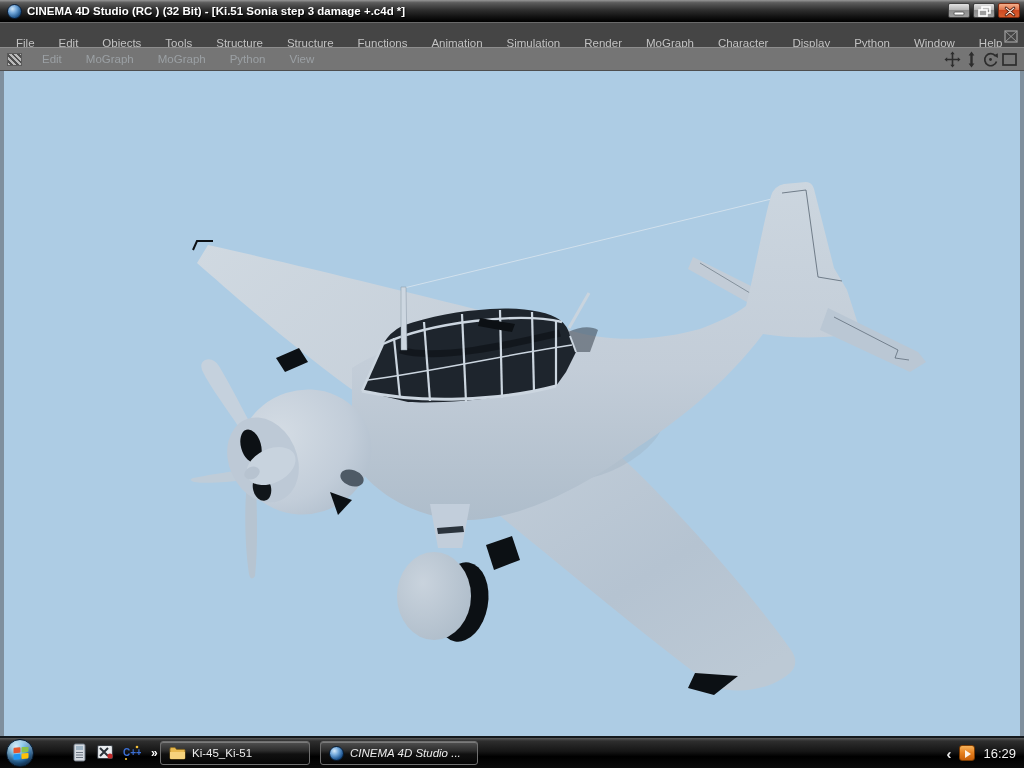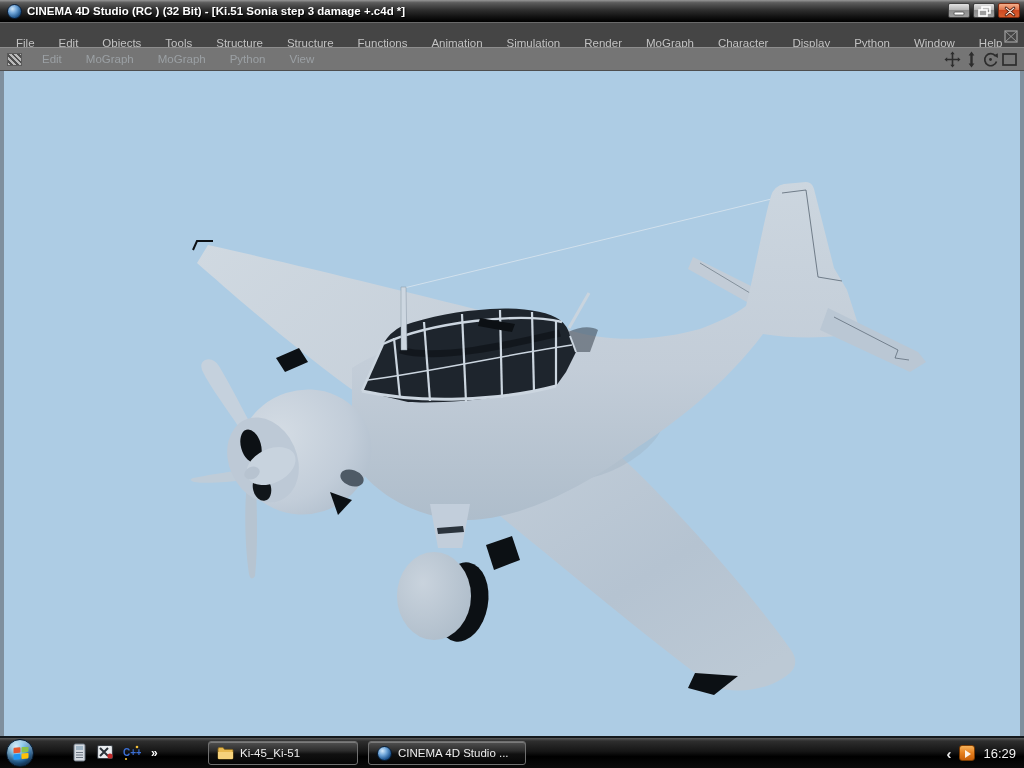--- a/index.html
+++ b/index.html
@@ -58,21 +58,21 @@
     cursor:pointer;}
   .orb svg{position:absolute;left:6px;top:7px;}
   .qlaunch{position:absolute;left:70px;top:5px;display:flex;align-items:center;gap:7px;}
   .ql-ico{width:19px;height:19px;position:relative;cursor:pointer;}
   .ql-chev{color:#fff;font-size:12px;font-weight:bold;cursor:pointer;margin-left:3px;
     text-shadow:0 1px 1px #000;}
   .taskbtn{position:absolute;top:3px;height:24px;border:1px solid #6f6f6f;border-radius:3px;
     background:linear-gradient(180deg,#515151 0%,#2c2c2c 40%,#101010 55%,#060606 100%);
     box-shadow:inset 0 1px 0 rgba(255,255,255,.25);
     display:flex;align-items:center;padding:0 8px;gap:6px;cursor:pointer;color:#ececec;
-    font-size:11.5px;white-space:nowrap;overflow:hidden;margin-left:48px;}
+    font-size:11.5px;white-space:nowrap;overflow:hidden;}
   .taskbtn .sphere{width:15px;height:15px;border-radius:50%;flex:0 0 auto;
     background:radial-gradient(circle at 34% 30%,#d5e9fa 0%,#6fa6da 35%,#1f5590 70%,#0a2a50 100%);
     border:1px solid #081f38;}
   .tray{position:absolute;right:8px;top:0;height:30px;display:flex;align-items:center;gap:8px;}
   .tray .chev{color:#e8e8e8;font-size:15px;font-weight:bold;cursor:pointer;line-height:1;}
   .tray .tico{width:16px;height:16px;border-radius:3px;cursor:pointer;position:relative;
     background:linear-gradient(180deg,#f7b25a 0%,#e67f1e 50%,#c85f08 100%);border:1px solid #7c3c02;}
   .tray .tico:after{content:"";position:absolute;left:5px;top:4px;border-left:6px solid #fff;
     border-top:4px solid transparent;border-bottom:4px solid transparent;opacity:.9;}
   .tray .clock{color:#f2f2f2;font-size:13px;cursor:default;text-shadow:0 1px 1px #000;}
@@ -305,21 +305,21 @@
     </div>
 
     <div class="taskbtn" style="left:160px;width:150px;">
       <svg width="17" height="14" viewBox="0 0 17 14">
         <path d="M1 3 Q1 1.6 2.4 1.6 L6 1.6 L7.6 3.4 L15 3.4 Q16 3.4 16 4.4 L16 12 Q16 13 15 13 L2 13 Q1 13 1 12 Z" fill="#e9b94f" stroke="#8c6a1d" stroke-width="0.8"></path>
         <path d="M1 6 L16 6 L16 12 Q16 13 15 13 L2 13 Q1 13 1 12 Z" fill="#f6d27c"></path>
       </svg>
       <span>Ki-45_Ki-51</span>
     </div>
 
-    <div class="taskbtn" style="left:320px;width:158px;">
+    <div class="taskbtn" style="left:320px;width:158px;font-style:italic;">
       <span class="sphere"></span>
       <span>CINEMA 4D Studio ...</span>
     </div>
 
     <div class="tray">
       <span class="chev">‹</span>
       <span class="tico"></span>
       <span class="clock">16:29</span>
     </div>
   </div>

